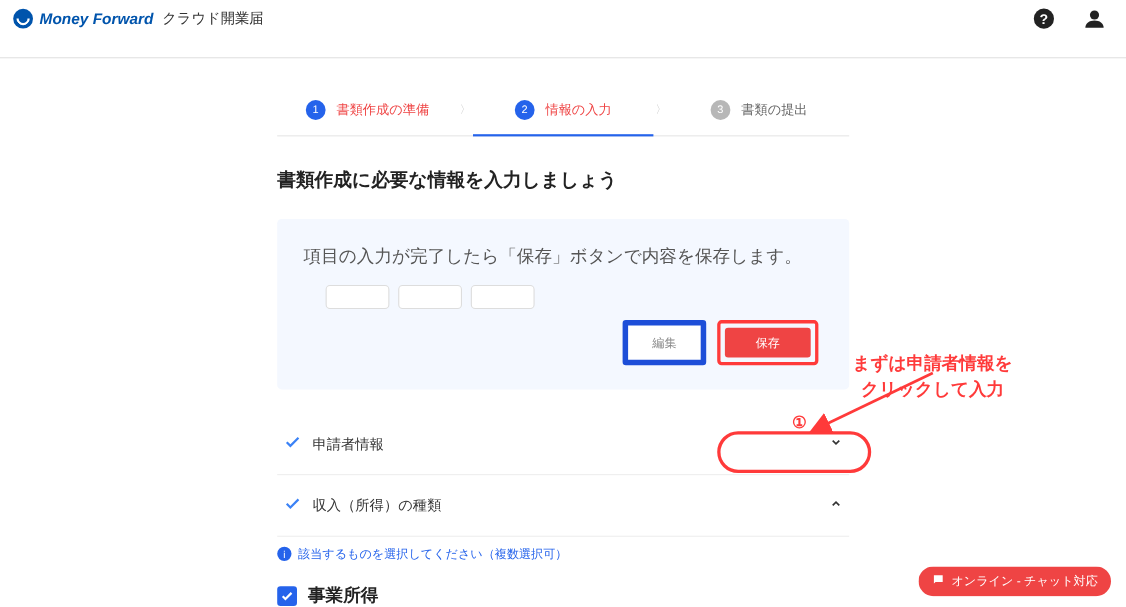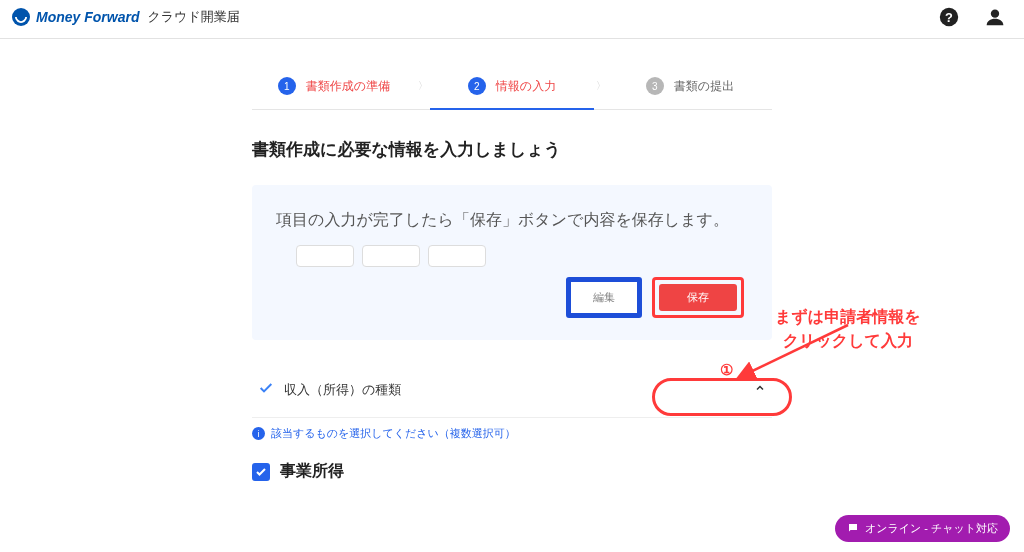--- a/index.html
+++ b/index.html
@@ -6,21 +6,21 @@
   body {
     font-family: -apple-system, BlinkMacSystemFont, "Hiragino Sans", "Hiragino Kaku Gothic ProN", Meiryo, sans-serif;
     background: #fff;
     color: #333;
     font-size: 13px;
   }
   .header {
     display: flex;
     align-items: center;
     justify-content: space-between;
-    padding: 6px 18px 10px 12px;
+    padding: 6px 18px 24px 12px;
     border-bottom: 1px solid #e2e2e2;
   }
   .brand { display: flex; align-items: center; gap: 6px; }
   .brand-logo {
     width: 18px; height: 18px; border-radius: 50%;
     background: #0054ac;
     position: relative;
   }
   .brand-logo::before {
     content: ""; position: absolute; inset: 3px; border-radius: 50%;
@@ -109,21 +109,21 @@
   }
   .anno-num { position: absolute; color: #ff3a3a; font-size: 15px; font-weight: 700; }
   .anno-arrow { position: absolute; }
   .anno-ring {
     position: absolute; border: 3px solid #ff3a3a; border-radius: 20px;
     pointer-events: none;
   }
 
   .chat-pill {
     position: fixed; right: 14px; bottom: 10px;
-    background: #a21caf; color: #fff; font-size: 11px;
+    background: #ef4444; color: #fff; font-size: 11px;
     padding: 6px 12px; border-radius: 14px; display: flex; align-items: center; gap: 6px;
     cursor: pointer;
   }
 
   .content-wrap { position: relative; }
 </style>
 </head>
 <body>
 
 <div class="header">
@@ -180,20 +180,37 @@
     </div>
     <div class="card-actions">
       <button class="btn-edit">編集</button>
       <span class="save-highlight">
         <button class="btn-save">保存</button>
       </span>
     </div>
   </div>
 
   <div class="acc-section">
+    <div class="acc-item">
+      <div class="acc-header">
+        <div class="acc-left">
+          <span class="check-icon">
+            <svg width="16" height="16" viewBox="0 0 24 24" fill="none" stroke="currentColor" stroke-width="3">
+                  <polyline points="4 12 9 17 20 6"></polyline>
+                </svg>
+          </span>
+          <span class="acc-label">申請者情報</span>
+        </div>
+        <span class="chevron">
+          <svg width="12" height="12" viewBox="0 0 24 24" fill="none" stroke="currentColor" stroke-width="3">
+                <polyline points="6 9 12 15 18 9"></polyline>
+              </svg>
+        </span>
+      </div>
+    </div>
 
     <div class="acc-item">
       <div class="acc-header">
         <div class="acc-left">
           <span class="check-icon">
             <svg width="16" height="16" viewBox="0 0 24 24" fill="none" stroke="currentColor" stroke-width="3">
                   <polyline points="4 12 9 17 20 6"></polyline>
                 </svg>
           </span>
           <span class="acc-label">収入（所得）の種類</span>

